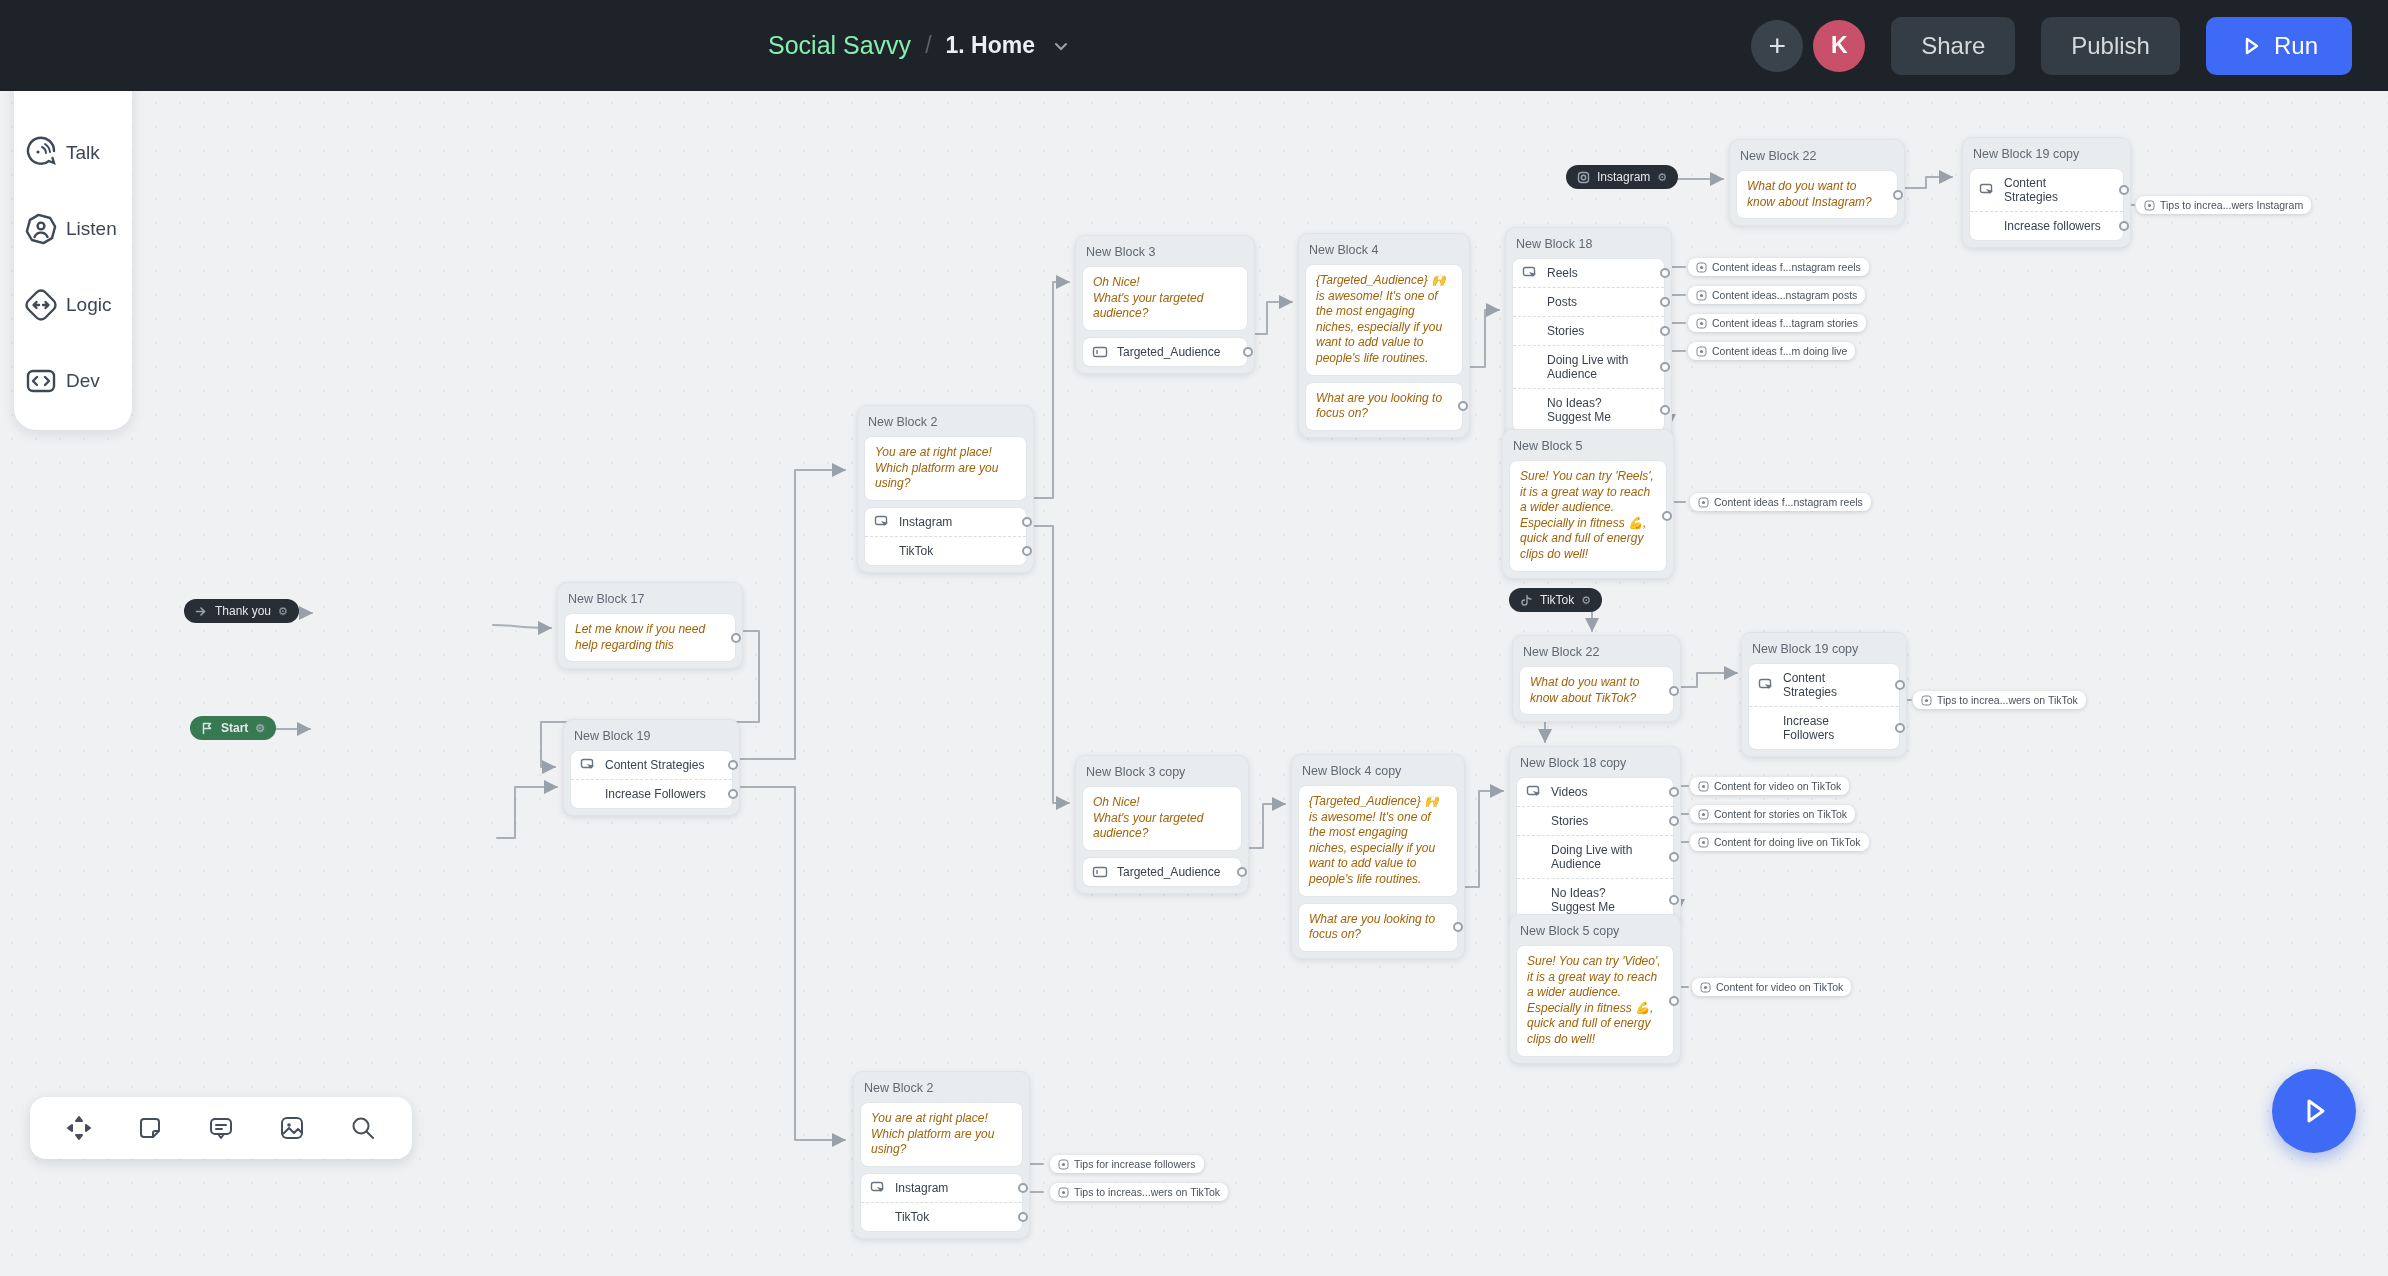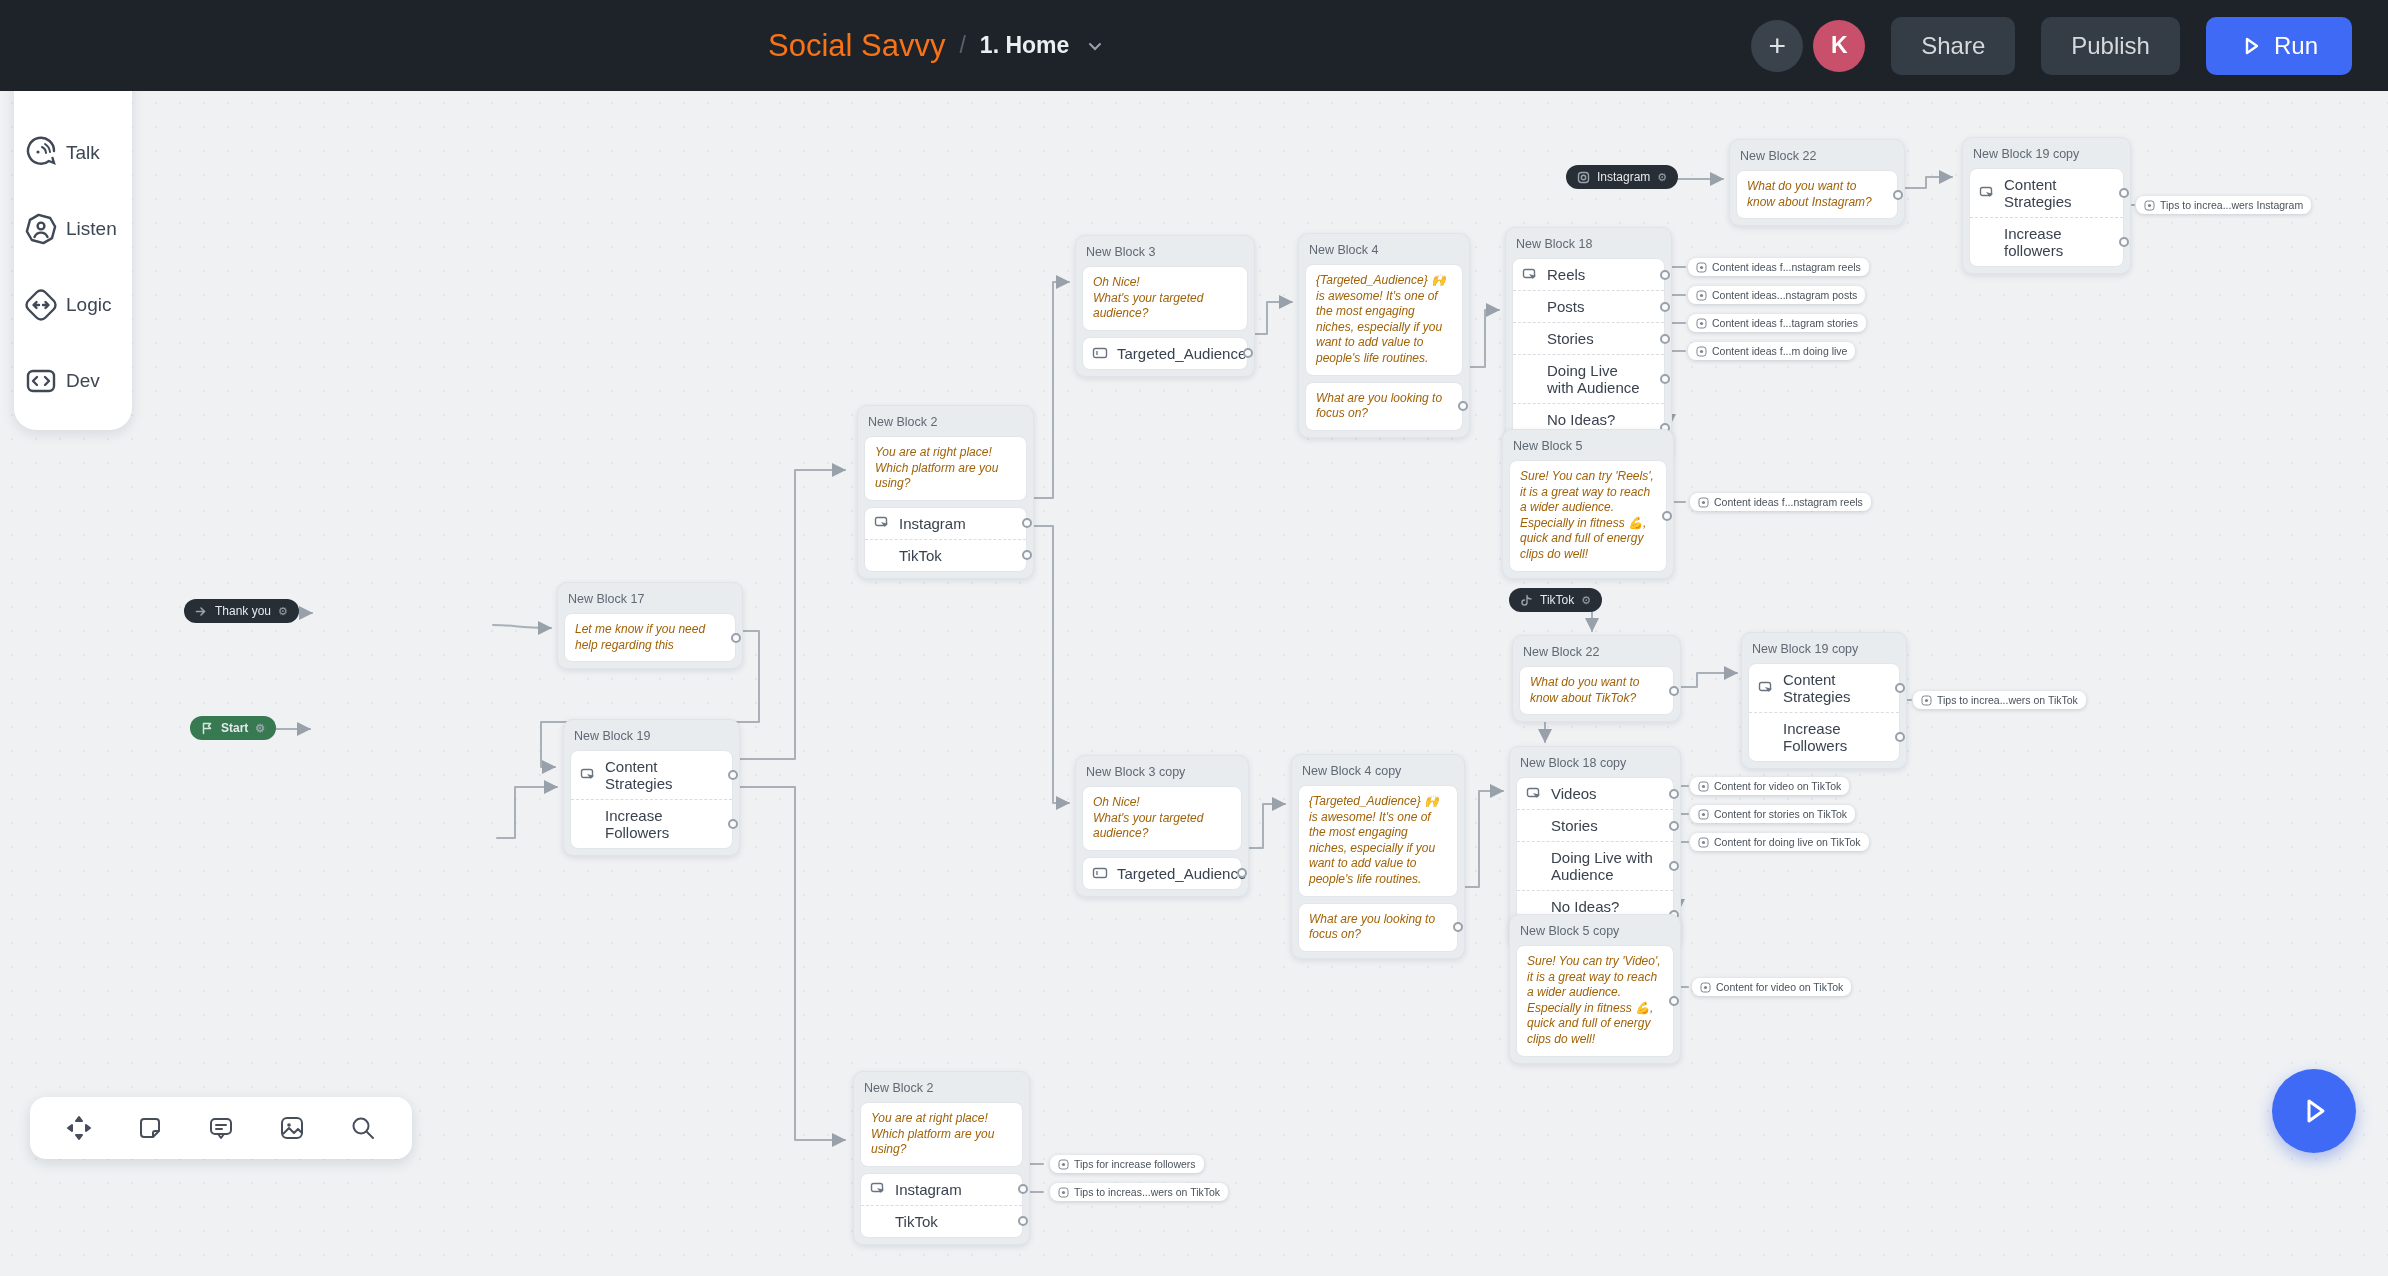--- a/index.html
+++ b/index.html
@@ -1,21 +1,21 @@
 <!DOCTYPE html>
 <html><head>
 <meta charset="utf-8">
 <style>
   * { margin:0; padding:0; box-sizing:border-box; }
   html,body { width:2388px; height:1276px; overflow:hidden; font-family:"Liberation Sans",sans-serif; background:#eef0f2; }
 
   
   .topbar { position:absolute; left:0; top:0; width:2388px; height:91px; background:#1d2329; z-index:50; }
   .tb-title { position:absolute; left:768px; top:0; height:91px; display:flex; align-items:center; gap:14px; }
-  .tb-project { color:#f97316; font-size:31px; }
+  .tb-project { color:#86efac; font-size:25px; }
   .tb-sep { color:#5a626b; font-size:23px; }
   .tb-page { color:#eceff2; font-size:23px; font-weight:bold; }
   .tb-chevron { margin-left:2px; }
   .tb-right { position:absolute; right:36px; top:0; height:91px; display:flex; align-items:center; gap:18px; }
   .tb-plus { width:52px; height:52px; border-radius:50%; background:#3a424b; color:#dfe3e7; font-size:30px;
              display:flex; align-items:center; justify-content:center; cursor:pointer; }
   .tb-avatar { width:52px; height:52px; border-radius:50%; background:#c8506a; color:#fff; font-size:23px; font-weight:bold;
                display:flex; align-items:center; justify-content:center; margin-left:-8px; cursor:pointer; }
   .tb-btn { border:none; height:58px; border-radius:10px; background:#343c45; color:#d6dade; font-size:24px;
             padding:0 30px; font-family:inherit; cursor:pointer; margin-left:8px; }
@@ -38,21 +38,21 @@
   
   .group { position:absolute; background:#e9ecef; border:1px solid #e0e3e7; border-radius:10px; padding:6px;
            box-shadow:0 2px 6px rgba(30,40,50,.10); z-index:2; }
   .group.selected { background:#dfe7f0; border-color:#c4d2e2; }
   .g-title { font-size:12.5px; color:#5f6974; padding:3px 4px 7px; white-space:nowrap; overflow:hidden; }
   .bubble { position:relative; background:#fff; border:1px solid #e2e5e9; border-radius:8px; padding:8px 10px;
             margin-bottom:6px; }
   .bubble:last-child { margin-bottom:0; }
   .bubble span.txt { font-size:12px; line-height:1.3; color:#a16207; white-space:pre-line; display:block;font-style:italic; }
   .card { position:relative; background:#fff; border:1px solid #e2e5e9; border-radius:8px; }
-  .row { position:relative; padding:7px 20px 7px 34px; font-size:15px; color:#39424e; min-height:28px;
+  .row { position:relative; padding:7px 20px 7px 34px; font-size:12px; color:#39424e; min-height:28px;
          display:flex; align-items:flex-start; }
   .row + .row { border-top:1px dashed #d9dde1; }
   .row-icon { position:absolute; left:9px; top:50%; margin-top:-8px; width:16px; height:16px; color:#6a7480; }
   .port { position:absolute; right:-6px; top:50%; margin-top:-5px; width:10px; height:10px; border-radius:50%;
           background:#fafbfc; border:2px solid #98a1ab; z-index:4; cursor:crosshair; }
 
   
   .pill { position:absolute; display:inline-flex; align-items:center; gap:7px; background:#272e36; color:#e6e9ec;
           border-radius:999px; padding:5px 11px; font-size:12px; z-index:3; cursor:pointer; white-space:nowrap; }
   .pill.green { background:#377a52;font-weight:bold; }

